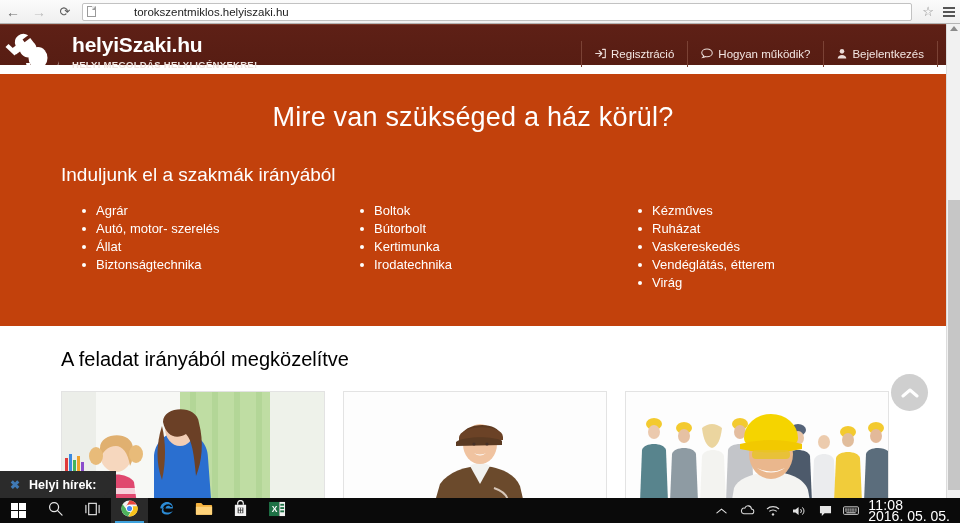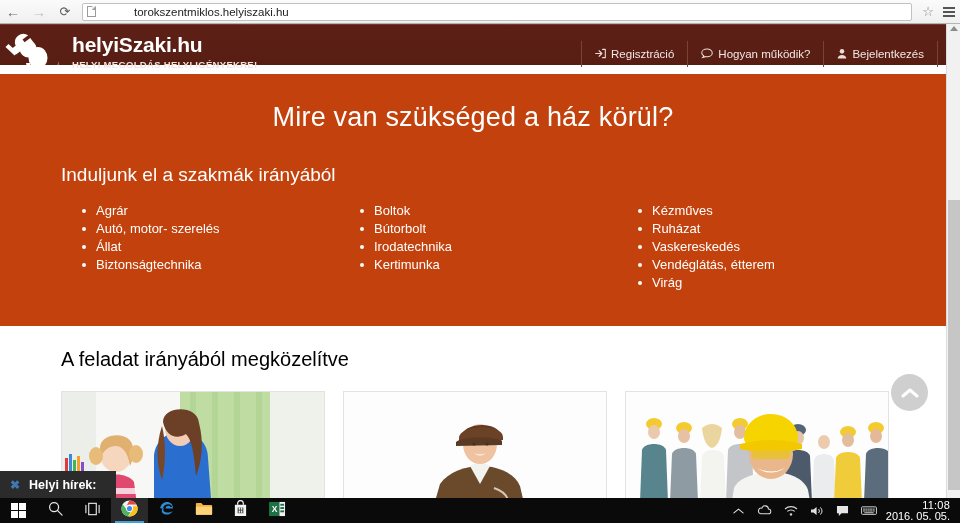--- a/index.html
+++ b/index.html
@@ -178,21 +178,21 @@
   }
   .tb-right {
     position: absolute; right: 0; top: 0; height: 25px;
     display: flex; align-items: center; gap: 0px; padding-right: 4px;
   }
   .tray-ico {
     width: 26px; height: 25px; display: flex; align-items: center; justify-content: center;
     color: #e6e6e6; font-size: 11px;
   }
   .clock {
-    text-align: right; color: #fff; font-size: 11px; line-height: 11px;
+    color: #fff; font-size: 14px; line-height: 11px;
     padding: 0 6px 0 4px; white-space: nowrap;
   }
   .clock div:first-child { letter-spacing: .2px; }
 
   .flag { width: 15px; height: 15px; position: relative; }
   .flag i { position: absolute; width: 6.5px; height: 6.5px; }
 </style>
 </head>
 <body>
 
@@ -271,22 +271,22 @@
               <li>Agrár</li>
               <li>Autó, motor- szerelés</li>
               <li>Állat</li>
               <li>Biztonságtechnika</li>
             </ul>
           </div>
           <div class="col">
             <ul>
               <li>Boltok</li>
               <li>Bútorbolt</li>
+              <li>Kertimunka</li>
               <li>Irodatechnika</li>
-              <li>Kertimunka</li>
             </ul>
           </div>
           <div class="col">
             <ul>
               <li>Kézműves</li>
               <li>Ruházat</li>
               <li>Vaskereskedés</li>
               <li>Vendéglátás, étterem</li>
               <li>Virág</li>
             </ul>

